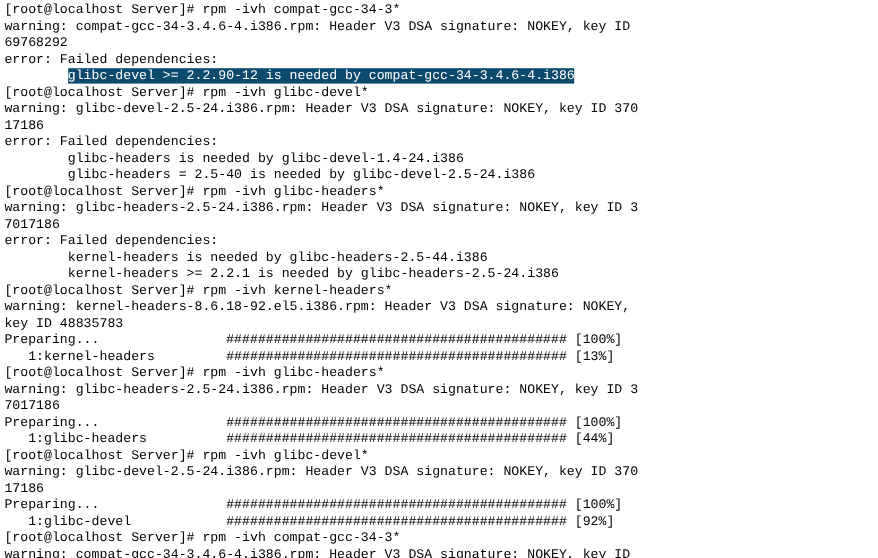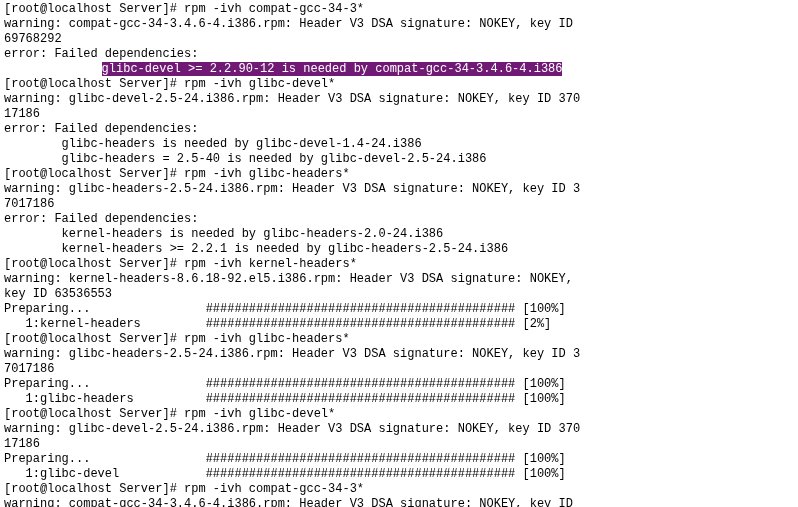--- a/index.html
+++ b/index.html
@@ -8,21 +8,21 @@
       color: #000000;
       font-family: "Courier New", Courier, monospace;
       font-size: 12px;
       line-height: 1.25;
       padding: 2px 4px;
       width: 798px;
       position: relative;
       overflow: hidden;
     }
     .line { white-space: pre; }
-    .hl { background: #701a75; color: #ffffff; margin-left: 40px; }
+    .hl { background: #0c4a6e; color: #ffffff; }
   </style>
 </head>
 <body>
 
 <div class="line"><span>[root@localhost Server]#</span> <span>rpm -ivh compat-gcc-34-3*</span></div>
 <div class="line">warning: compat-gcc-34-3.4.6-4.i386.rpm: Header V3 DSA signature: NOKEY, key ID </div>
 <div class="line">69768292</div>
 <div class="line">error: Failed dependencies:</div>
 <div class="line"><span>        </span><span class="hl">glibc-devel &gt;= 2.2.90-12 is needed by compat-gcc-34-3.4.6-4.i386</span></div>
 
@@ -30,35 +30,35 @@
 <div class="line">warning: glibc-devel-2.5-24.i386.rpm: Header V3 DSA signature: NOKEY, key ID 370</div>
 <div class="line">17186</div>
 <div class="line">error: Failed dependencies:</div>
 <div class="line">        glibc-headers is needed by glibc-devel-1.4-24.i386</div>
 <div class="line">        glibc-headers = 2.5-40 is needed by glibc-devel-2.5-24.i386</div>
 
 <div class="line"><span>[root@localhost Server]#</span> <span>rpm -ivh glibc-headers*</span></div>
 <div class="line">warning: glibc-headers-2.5-24.i386.rpm: Header V3 DSA signature: NOKEY, key ID 3</div>
 <div class="line">7017186</div>
 <div class="line">error: Failed dependencies:</div>
-<div class="line">        kernel-headers is needed by glibc-headers-2.0-24.i386</div>
+<div class="line">        kernel-headers is needed by glibc-headers-2.5-44.i386</div>
 <div class="line">        kernel-headers &gt;= 2.2.1 is needed by glibc-headers-2.5-24.i386</div>
 
 <div class="line"><span>[root@localhost Server]#</span> <span>rpm -ivh kernel-headers*</span></div>
 <div class="line">warning: kernel-headers-8.6.18-92.el5.i386.rpm: Header V3 DSA signature: NOKEY, </div>
-<div class="line">key ID 63536553</div>
+<div class="line">key ID 48835783</div>
 <div class="line">Preparing...                ########################################### [100%]</div>
-<div class="line">   1:kernel-headers         ########################################### [2%]</div>
+<div class="line">   1:kernel-headers         ########################################### [13%]</div>
 
 <div class="line"><span>[root@localhost Server]#</span> <span>rpm -ivh glibc-headers*</span></div>
 <div class="line">warning: glibc-headers-2.5-24.i386.rpm: Header V3 DSA signature: NOKEY, key ID 3</div>
 <div class="line">7017186</div>
 <div class="line">Preparing...                ########################################### [100%]</div>
-<div class="line">   1:glibc-headers          ########################################### [100%]</div>
+<div class="line">   1:glibc-headers          ########################################### [44%]</div>
 
 <div class="line"><span>[root@localhost Server]#</span> <span>rpm -ivh glibc-devel*</span></div>
 <div class="line">warning: glibc-devel-2.5-24.i386.rpm: Header V3 DSA signature: NOKEY, key ID 370</div>
 <div class="line">17186</div>
 <div class="line">Preparing...                ########################################### [100%]</div>
-<div class="line">   1:glibc-devel            ########################################### [100%]</div>
+<div class="line">   1:glibc-devel            ########################################### [92%]</div>
 
 <div class="line"><span>[root@localhost Server]#</span> <span>rpm -ivh compat-gcc-34-3*</span></div>
 <div class="line">warning: compat-gcc-34-3.4.6-4.i386.rpm: Header V3 DSA signature: NOKEY, key ID </div>
 
 </body></html>

